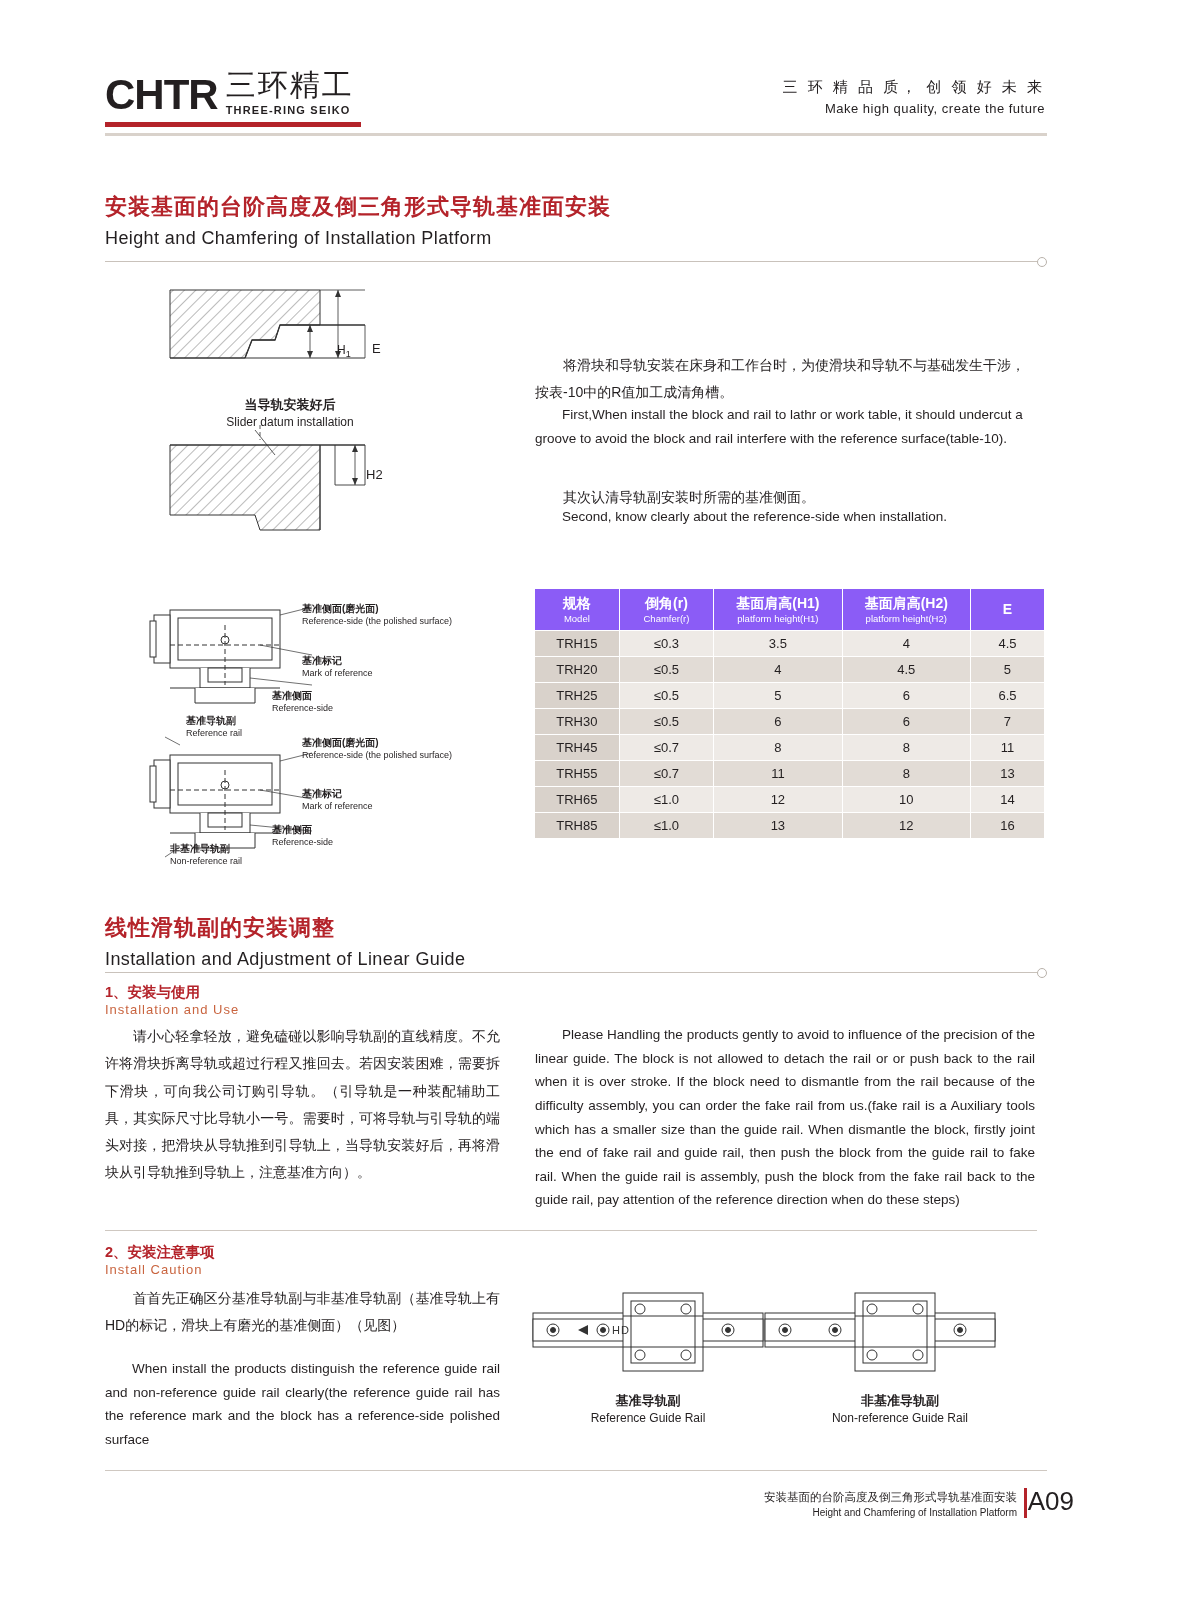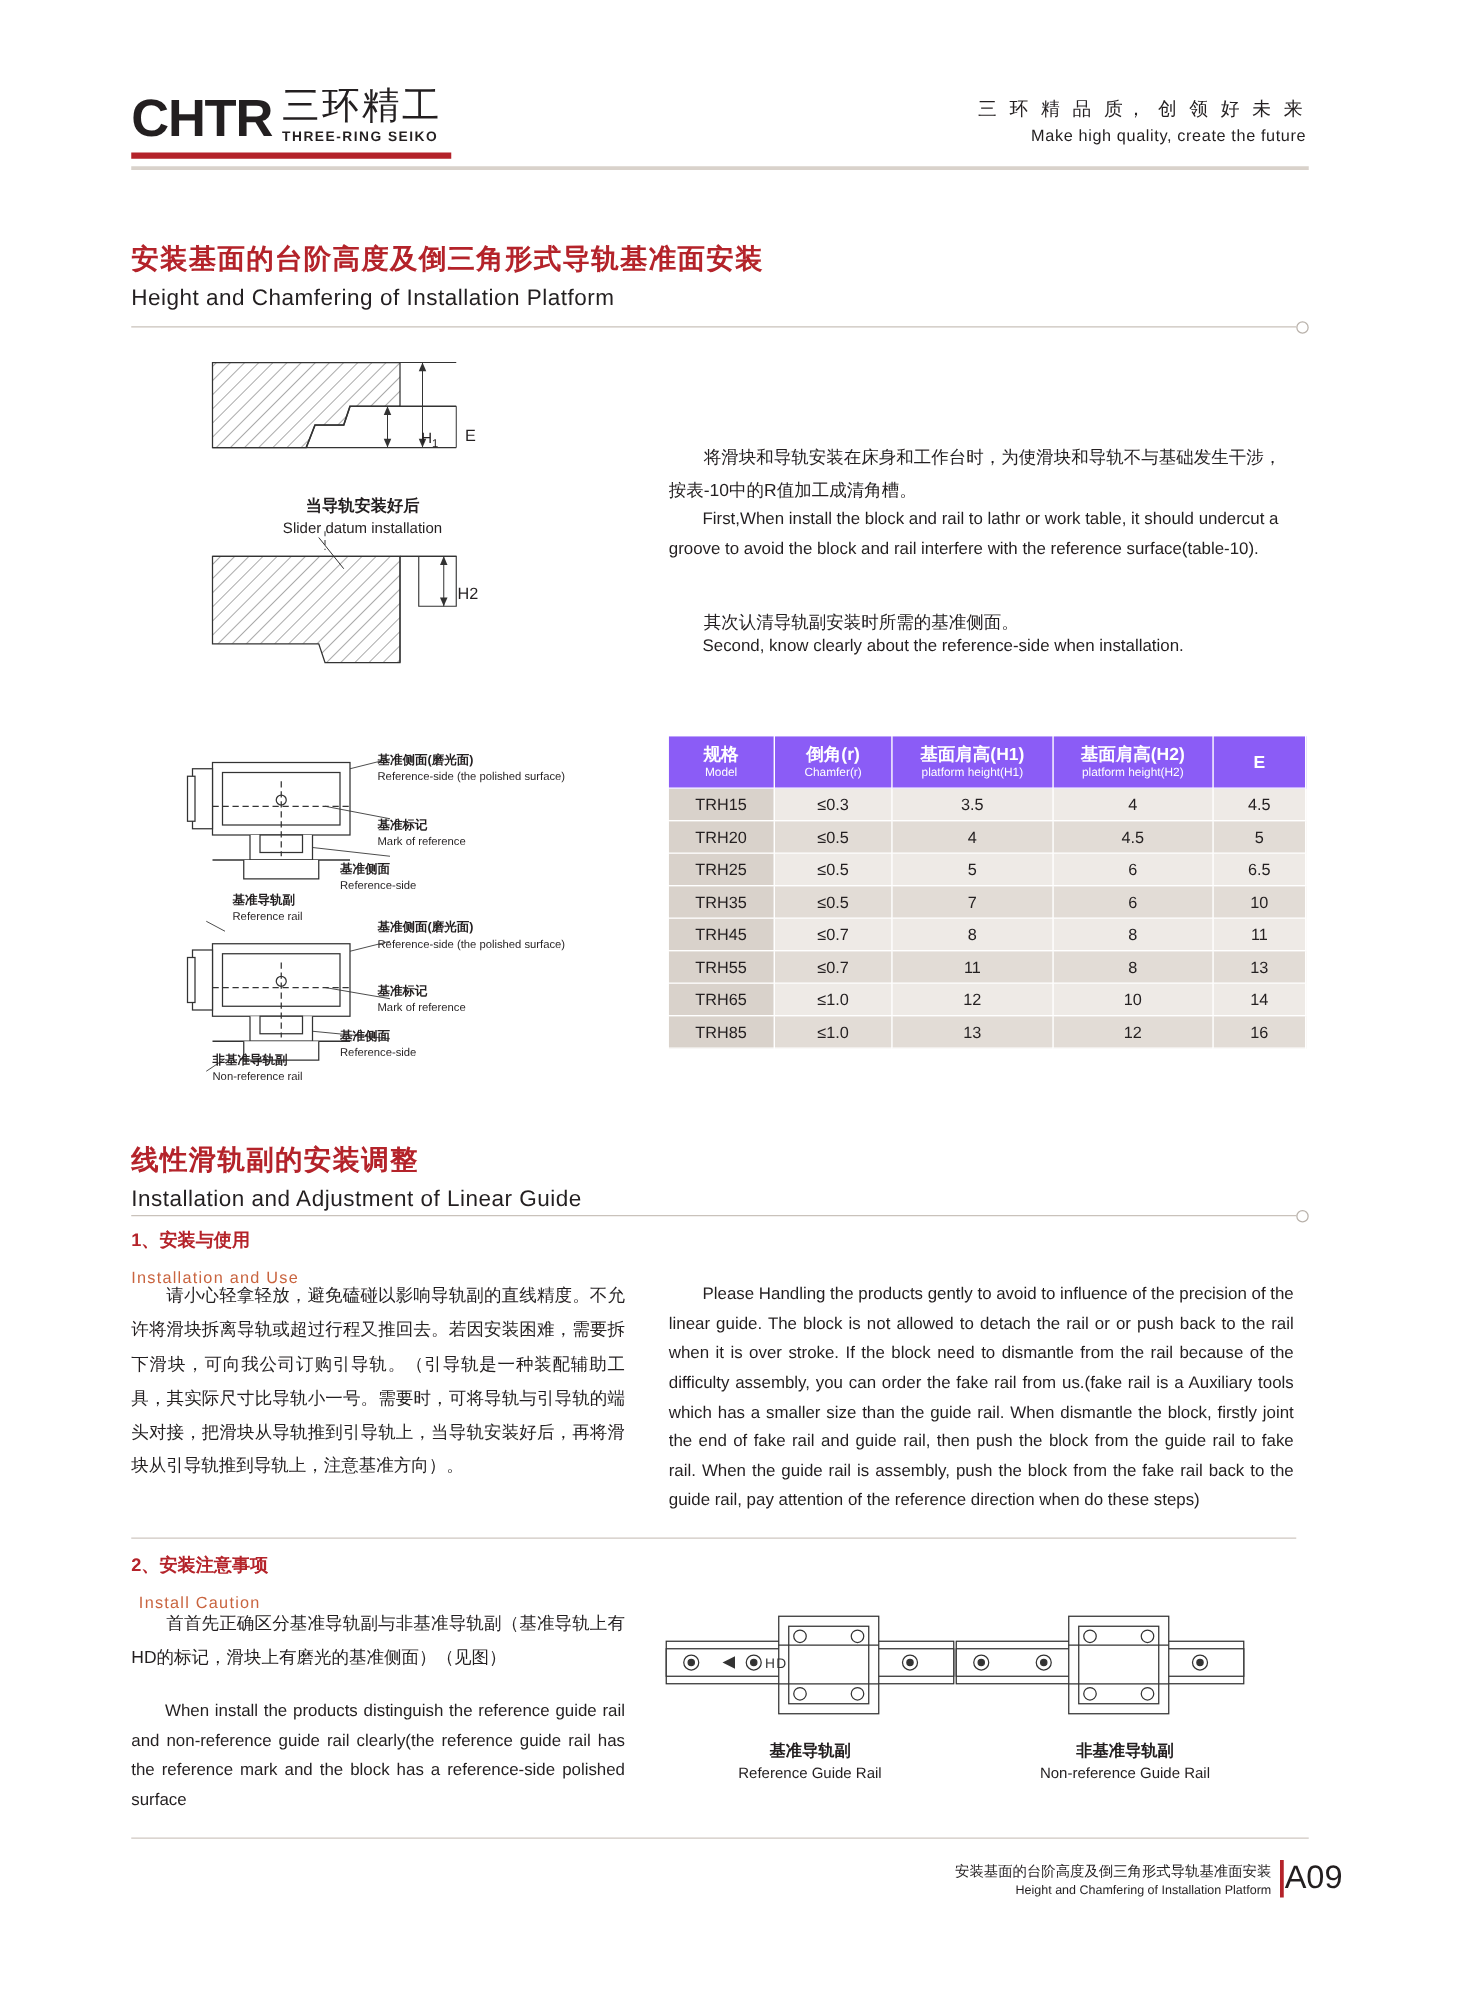--- a/index.html
+++ b/index.html
@@ -45,21 +45,21 @@
   table.spec thead .th-cn{display:block;font-size:14px;font-weight:bold;line-height:1.25;}
   table.spec thead .th-en{display:block;font-size:9.5px;font-weight:normal;line-height:1.25;}
   table.spec tbody td{font-size:13px;padding:5px 2px;color:#231f20;}
   table.spec tbody tr:nth-child(odd) td{background:#eeeae6;}
   table.spec tbody tr:nth-child(even) td{background:#e2dcd6;}
   table.spec tbody td.model{background:#d9d2cb !important;}
 
   
   .subhead{position:absolute;}
   .subhead .cn{font-size:14.5px;color:#b4232a;font-weight:bold;}
-  .subhead .en{font-size:13px;color:#c9643f;letter-spacing:1px;margin-top:12px;text-align:center;}
+  .subhead .en{font-size:13px;color:#c9643f;letter-spacing:1px;margin-top:0;}
 
   .thin-rule{position:absolute;height:1px;background:#cfc8c1;}
 
   
   .draw{position:absolute;}
   .cap{position:absolute;text-align:center;font-size:12px;line-height:1.4;}
   .cap .cn{display:block;font-weight:bold;color:#231f20;font-size:13px;}
   .cap .en{display:block;color:#231f20;font-size:12px;}
   .lbl{position:absolute;font-size:9.5px;line-height:1.25;color:#231f20;}
   .lbl .cn{display:block;font-weight:bold;font-size:10px;}
@@ -261,25 +261,25 @@
           <td>5</td>
         </tr>
       <tr>
           <td class="model">TRH25</td>
           <td>≤0.5</td>
           <td>5</td>
           <td>6</td>
           <td>6.5</td>
         </tr>
       <tr>
-          <td class="model">TRH35</td>
+          <td class="model">TRH30</td>
           <td>≤0.5</td>
+          <td>6</td>
+          <td>6</td>
           <td>7</td>
-          <td>6</td>
-          <td>10</td>
         </tr>
       <tr>
           <td class="model">TRH45</td>
           <td>≤0.7</td>
           <td>8</td>
           <td>8</td>
           <td>11</td>
         </tr>
       <tr>
           <td class="model">TRH55</td>

